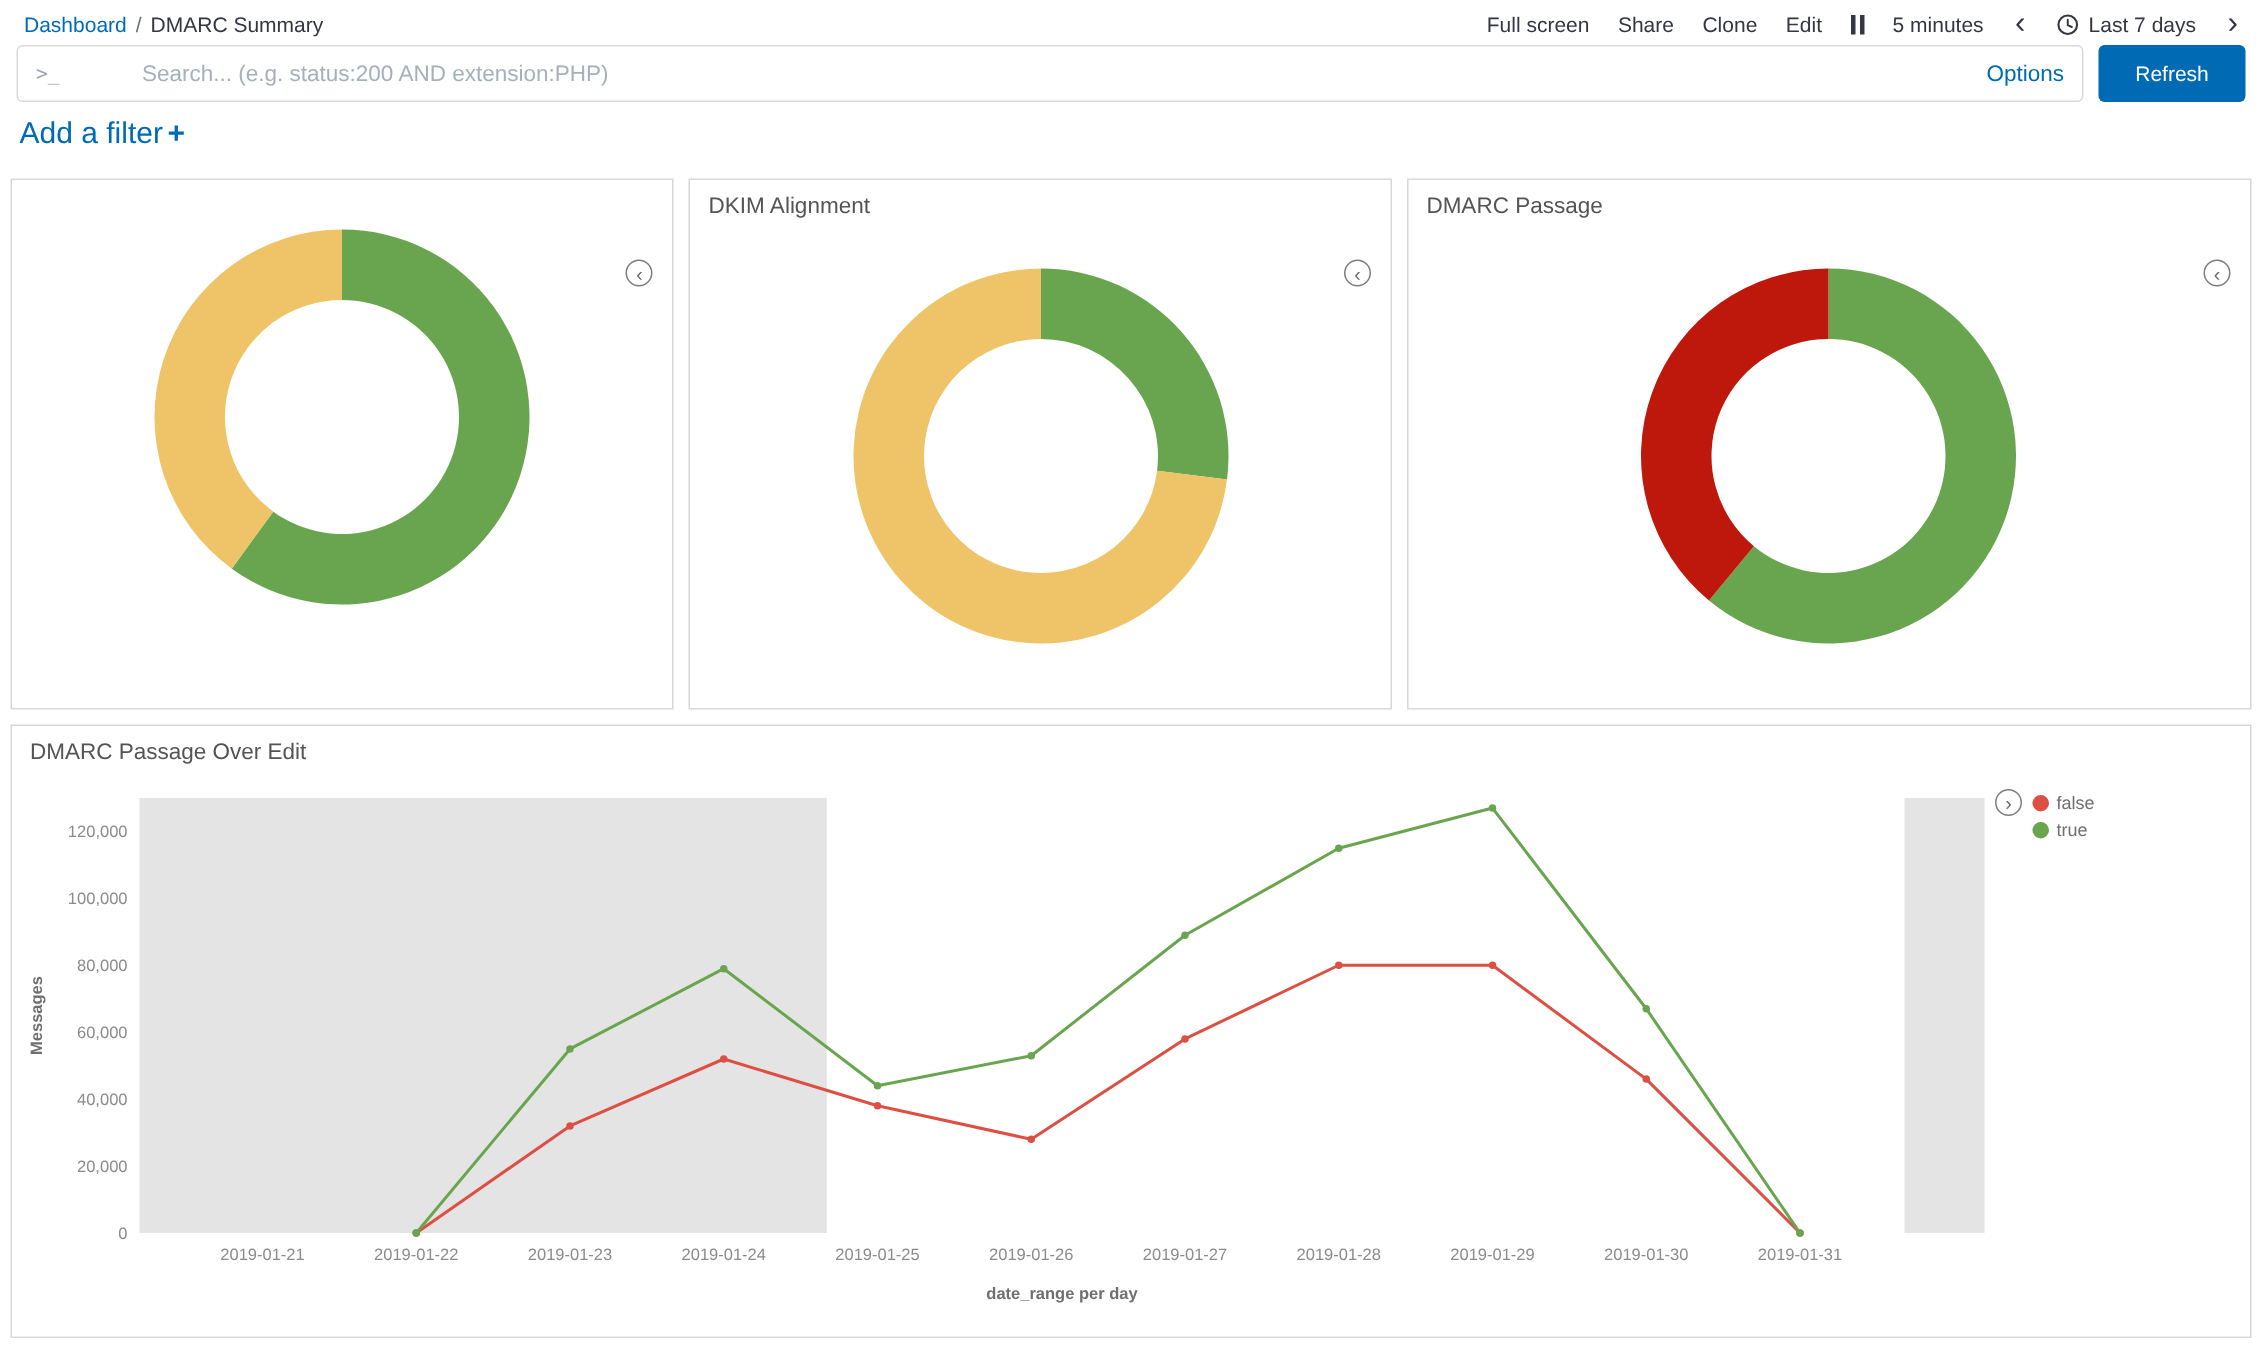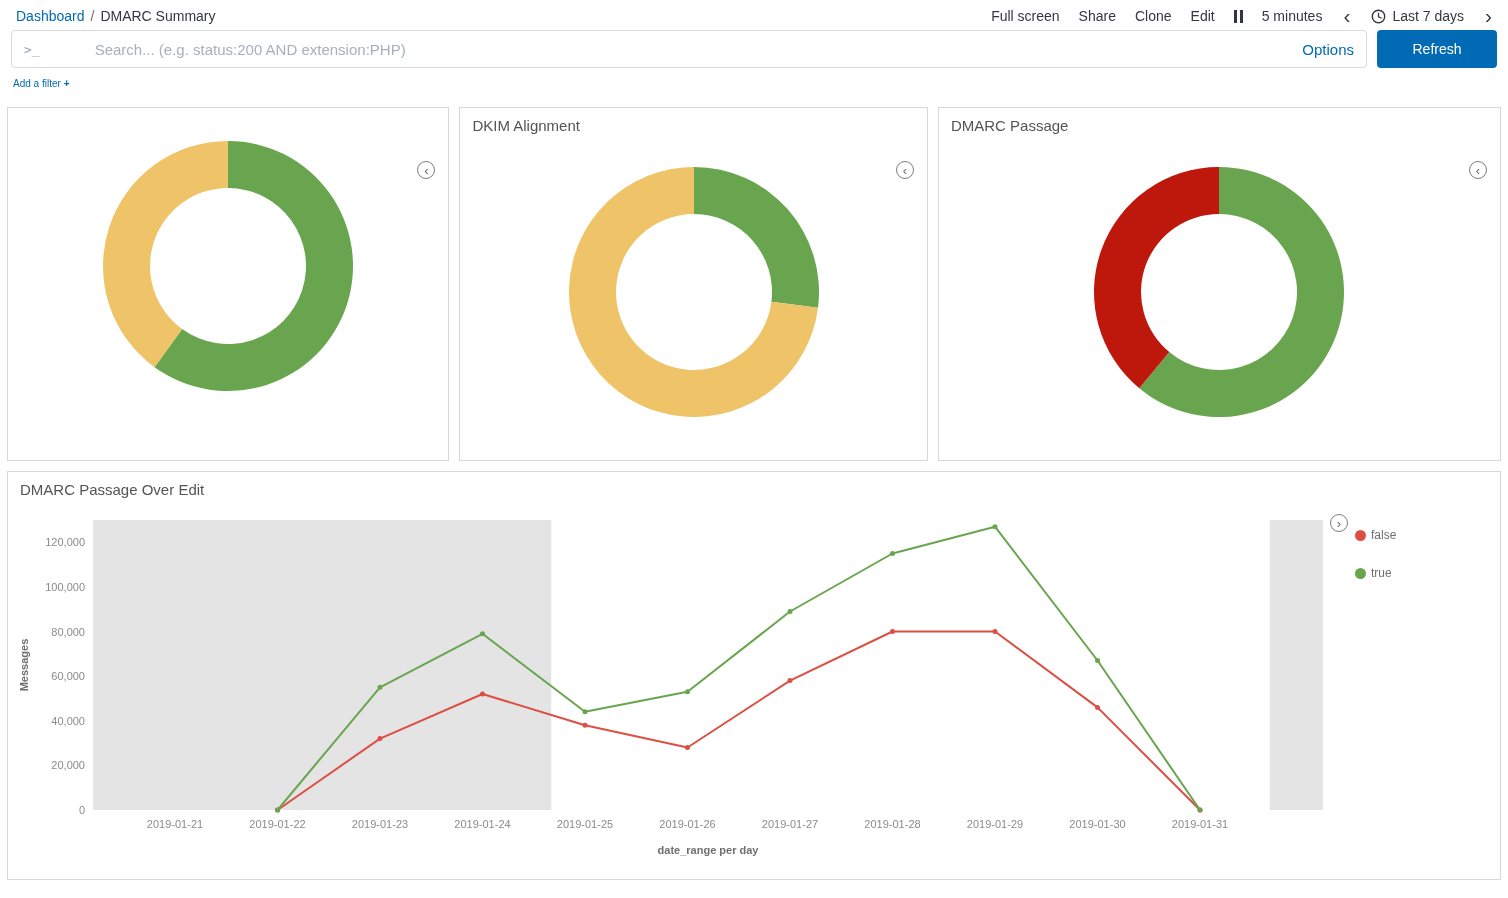--- a/index.html
+++ b/index.html
@@ -32,26 +32,26 @@
   .search-row { display: flex; gap: 10px; padding: 0 11px; margin-top: 4px; height: 38px; }
   .search-box {
     flex: 1; display: flex; align-items: center; gap: 9px;
     border: 1px solid #D9D9D9; border-radius: 4px; background: #fff; padding: 0 12px;
   }
   .prompt { color: #9aa5b1; font-family: "DejaVu Sans Mono", monospace; font-size: 13px; }
   .search-box input { flex: 1; border: none; outline: none; font-size: 15px; color: #343741; font-family: inherit; background: transparent; margin-left: 44px; }
   .search-box input::placeholder { color: #a6b0ba; }
   .options-link { color: #006BB4; font-size: 15px; margin-left: auto; }
   .refresh-btn {
-    width: 120px; background: #006BB4; color: #fff; border: none; border-radius: 4px;
+    width: 98px; background: #006BB4; color: #fff; border: none; border-radius: 4px;
     font-size: 14px; font-family: inherit; cursor: pointer;
   }
 
   
-  .filter-row { padding: 10px 13px 13px; font-size: 10px; }
+  .filter-row { padding: 10px 13px 13px; font-size: 20px; }
   .add-filter { color: #006BB4; }
   .add-filter .plus { font-weight: bold; margin-left: 3px; }
 
   
   .panels-row { display: flex; gap: 10px; padding: 0 7px; margin-top: 5px; }
   .panel { background: #fff; border: 1px solid #D8D8D8; position: relative; }
   .panel-donut { height: 354px; }
   .panel-title {
     margin: 0; padding: 9px 12px 0; font-size: 15px; font-weight: 400; color: #545454;
   }
@@ -65,21 +65,21 @@
 
   .panel-ts { margin: 10px 7px 0; height: 409px; }
   .ts-wrap { position: relative; margin-top: 12px; }
   #ts-svg { display: block; }
   #ts-svg text { font-family: "Liberation Sans", sans-serif; }
   #ts-svg .tick { font-size: 11px; fill: #8b8b8b; }
   #ts-svg .axis-title { font-size: 11px; font-weight: bold; fill: #6f6f6f; }
 
   .ts-legend { position: absolute; top: 4px; left: 1322px; display: flex; gap: 7px; align-items: flex-start; }
   .ts-legend .legend-toggle { position: static; flex: none; }
-  .legend-items { display: flex; flex-direction: column; gap: 24px; margin-top: 14px; justify-content: space-between; }
+  .legend-items { display: flex; flex-direction: column; gap: 4px; margin-top: 2px; justify-content: space-between; }
   .legend-item { display: flex; align-items: center; gap: 5px; font-size: 12px; color: #6f6f6f; cursor: pointer; }
   .legend-item .dot { width: 11px; height: 11px; border-radius: 50%; display: inline-block; }
 </style>
 </head>
 <body>
 
 <div class="topbar">
   <div class="breadcrumbs">
     <a class="crumb-link">Dashboard</a>
     <span class="crumb-sep">/</span>

